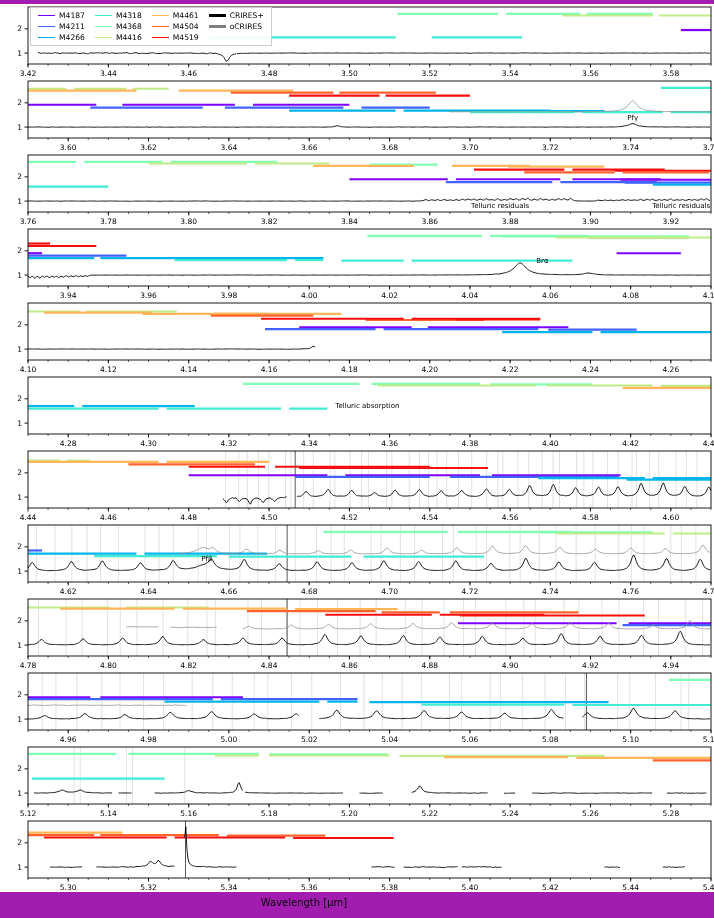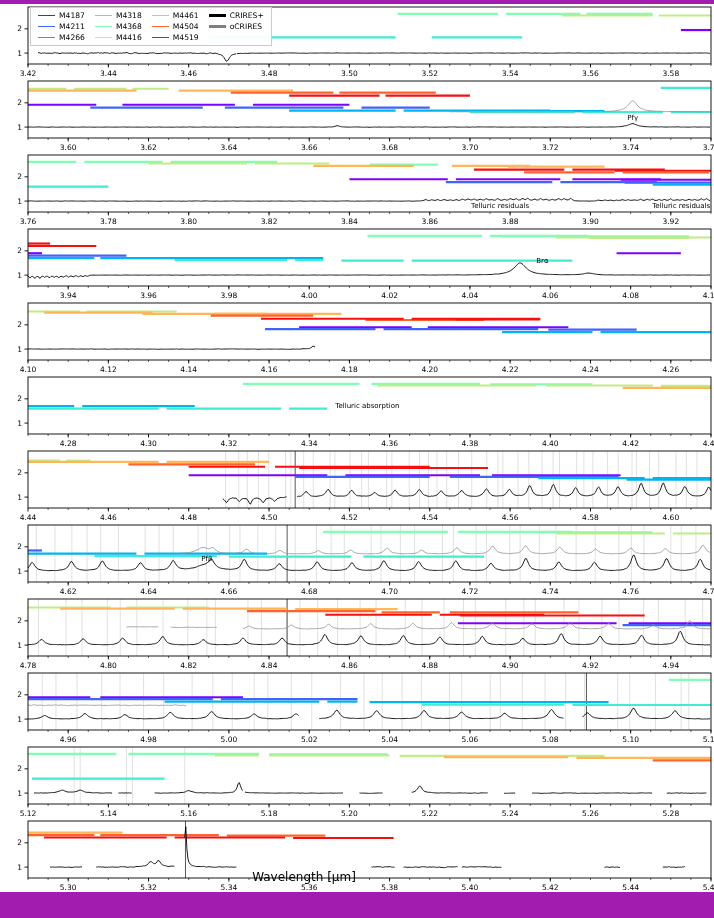--- a/index.html
+++ b/index.html
@@ -2,22 +2,22 @@
 <html><head>
 <meta charset="utf-8">
 <style>
   html,body{margin:0;padding:0;background:#ffffff;}
   .fig{position:relative;width:714px;height:918px;background:#a21caf;
        font-family:"DejaVu Sans","Liberation Sans",sans-serif;overflow:hidden;}
   .panels{position:absolute;left:0;top:4px;width:714px;}
   .panel{display:block;}
   .ylabel{position:absolute;left:-31px;top:438px;width:100px;text-align:center;
           font-size:9px;color:#000;transform:rotate(-90deg);}
-  .xlabel{position:absolute;left:0;top:870px;width:608px;text-align:center;
-          font-size:12px;color:#000;}
+  .xlabel{position:absolute;left:0;top:897px;width:608px;text-align:center;
+          font-size:10px;color:#000;}
   .legend{position:absolute;left:30px;top:7px;display:flex;gap:10px;
           background:rgba(255,255,255,0.92);border:1px solid #cccccc;
           padding:3px 7px;font-size:7.6px;z-index:5;}
   .lcol{display:flex;flex-direction:column;gap:2px;}
   .litem{display:flex;align-items:center;gap:4px;white-space:nowrap;}
   .lswatch{width:17px;height:0;border-top-style:solid;}
 </style>
 </head>
 <body>
 

